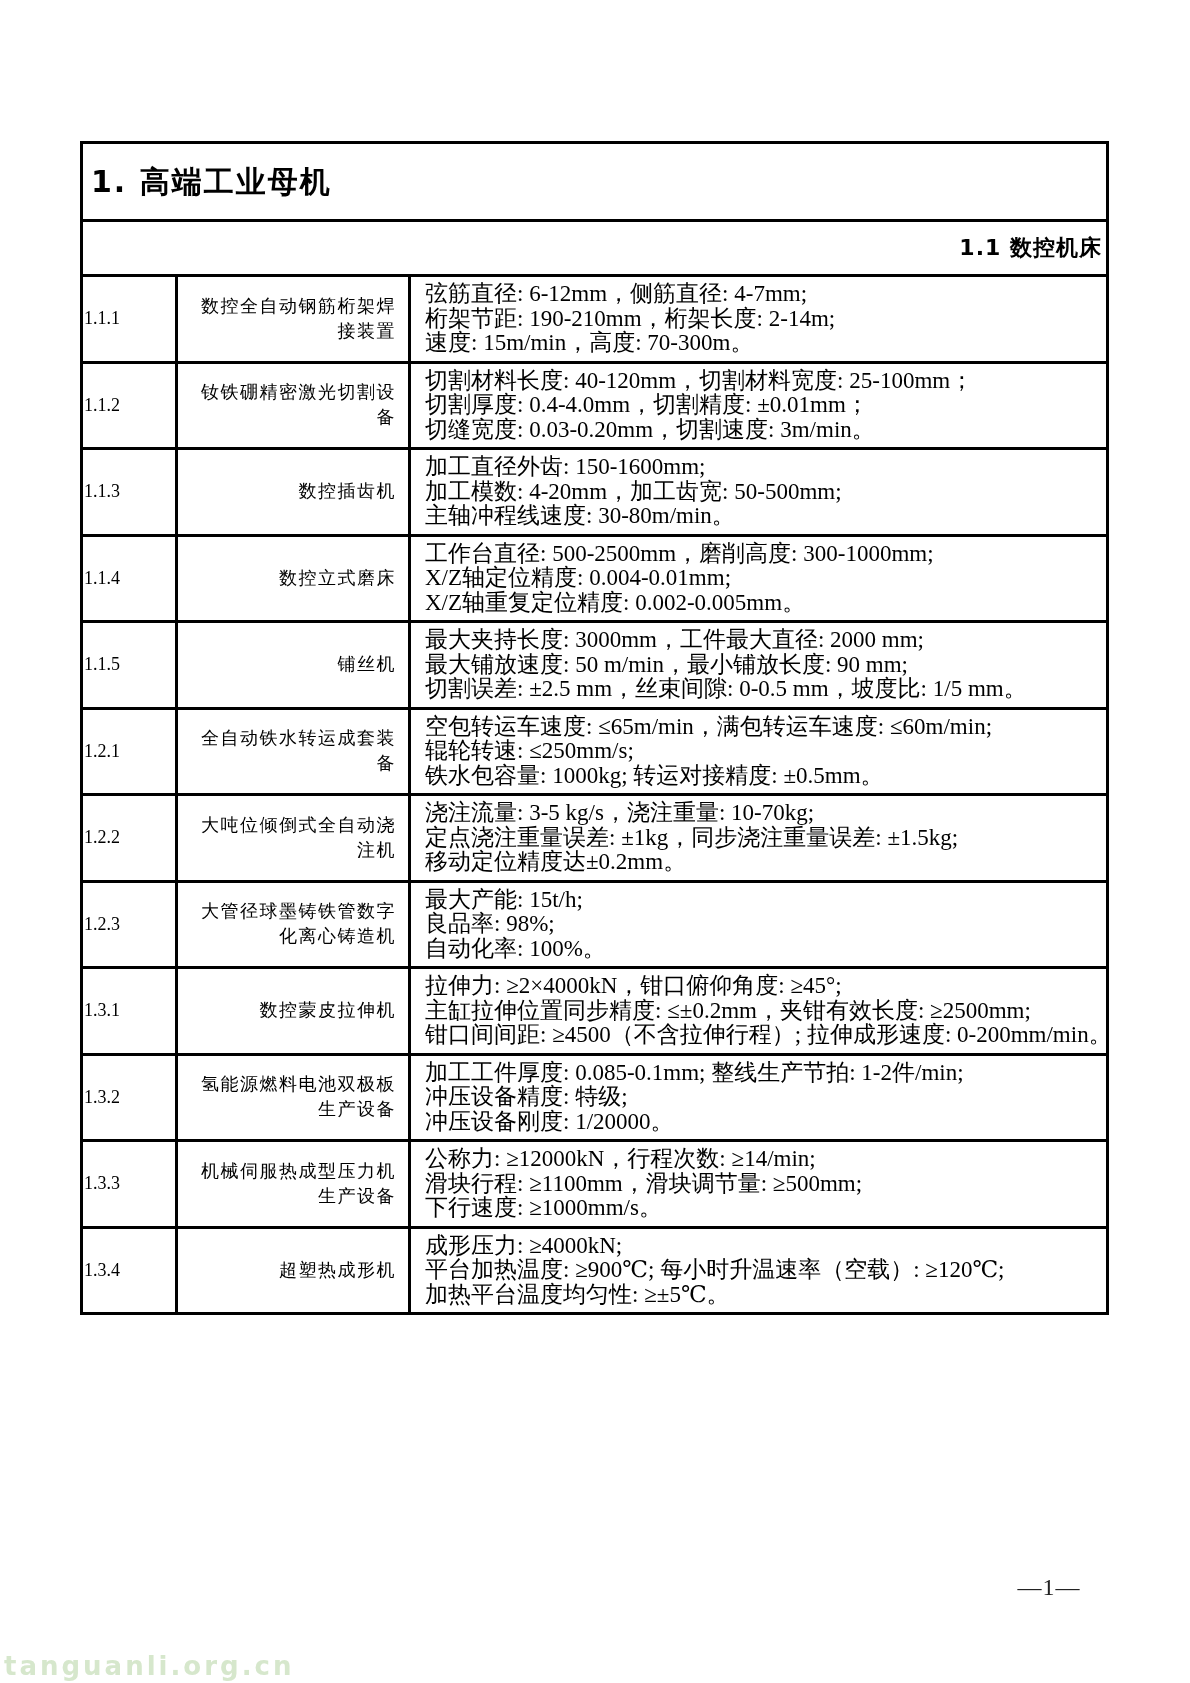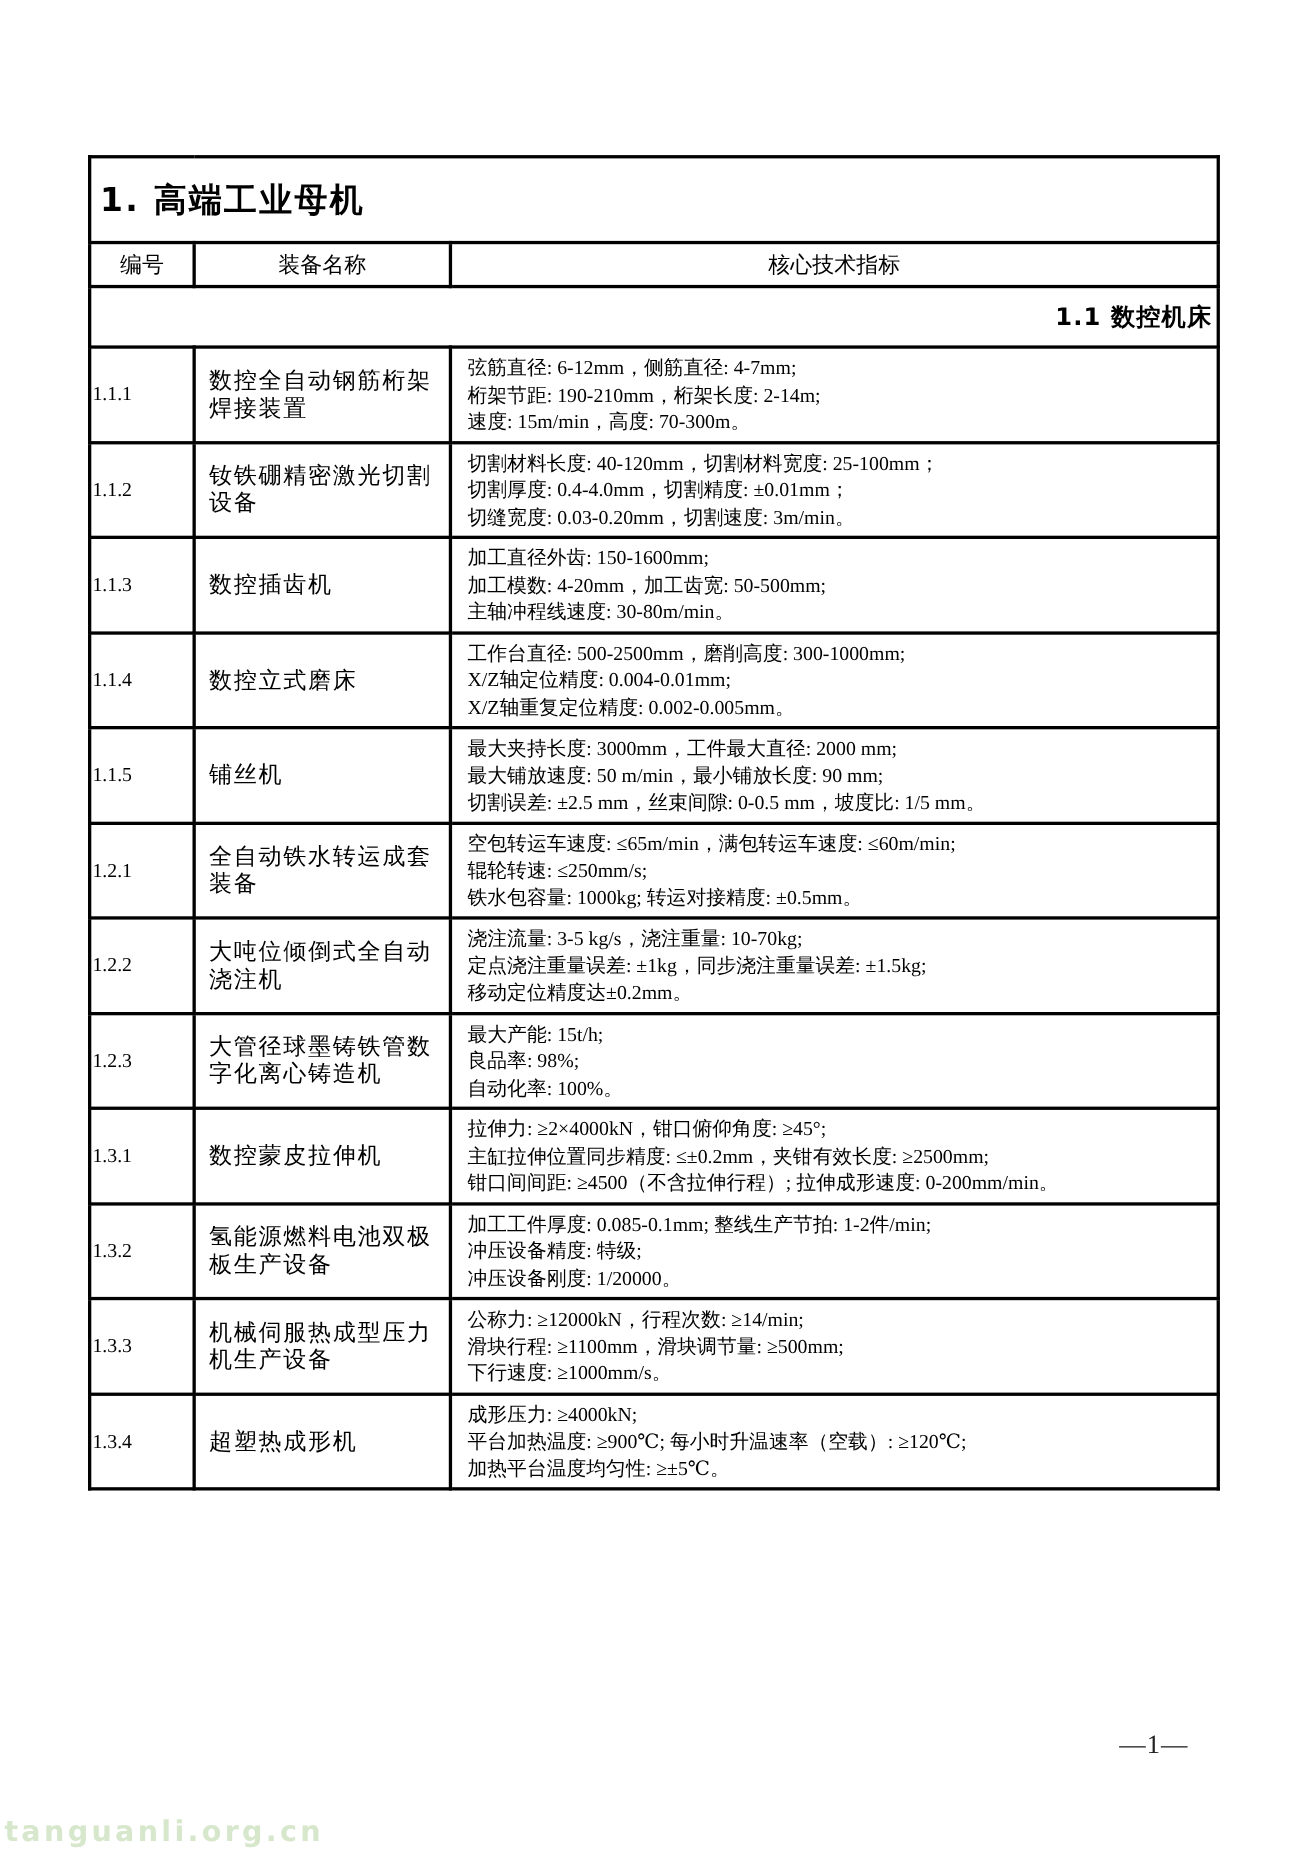--- a/index.html
+++ b/index.html
@@ -43,28 +43,28 @@
     font-weight:bold;
     font-size:22px;
     padding:11px 4px 11px 2px;
     letter-spacing:1px;
     text-align:right;
   }
   .id-cell{
     font-size:18px;
   }
   .name-cell{
-    text-align:left;
-    font-size:21px;
+    text-align:right;
+    font-size:18px;
     line-height:25px;
     letter-spacing:1.5px;
     padding:4px 12px;
   }
   .spec-cell{
-    font-size:18px;
+    font-size:23px;
     padding:5px 8px 5px 14px;
   }
   .spec-line{
     line-height:24.5px;
     white-space:nowrap;
   }
   .page-number{
     position:absolute;
     left:1004px;
     top:1574px;
@@ -95,25 +95,20 @@
     <colgroup>
       <col style="width:95px">
       <col style="width:233px">
       <col style="width:698px">
     </colgroup>
     <tbody id="doc-table-body">
         <tr>
           <td class="title-cell" colspan="3">1. 高端工业母机</td>
         </tr>
         <tr>
-          <td class="head-cell">编号</td>
-          <td class="head-cell">装备名称</td>
-          <td class="head-cell">核心技术指标</td>
-        </tr>
-        <tr>
           <td class="section-cell" colspan="3">1.1 数控机床</td>
         </tr>
         <tr>
           <td class="id-cell">1.1.1</td>
           <td class="name-cell">数控全自动钢筋桁架焊接装置</td>
           <td class="spec-cell">
             <div class="spec-line">弦筋直径: 6-12mm，侧筋直径: 4-7mm;</div>
             <div class="spec-line">桁架节距: 190-210mm，桁架长度: 2-14m;</div>
             <div class="spec-line">速度: 15m/min，高度: 70-300m。</div>
           </td>

